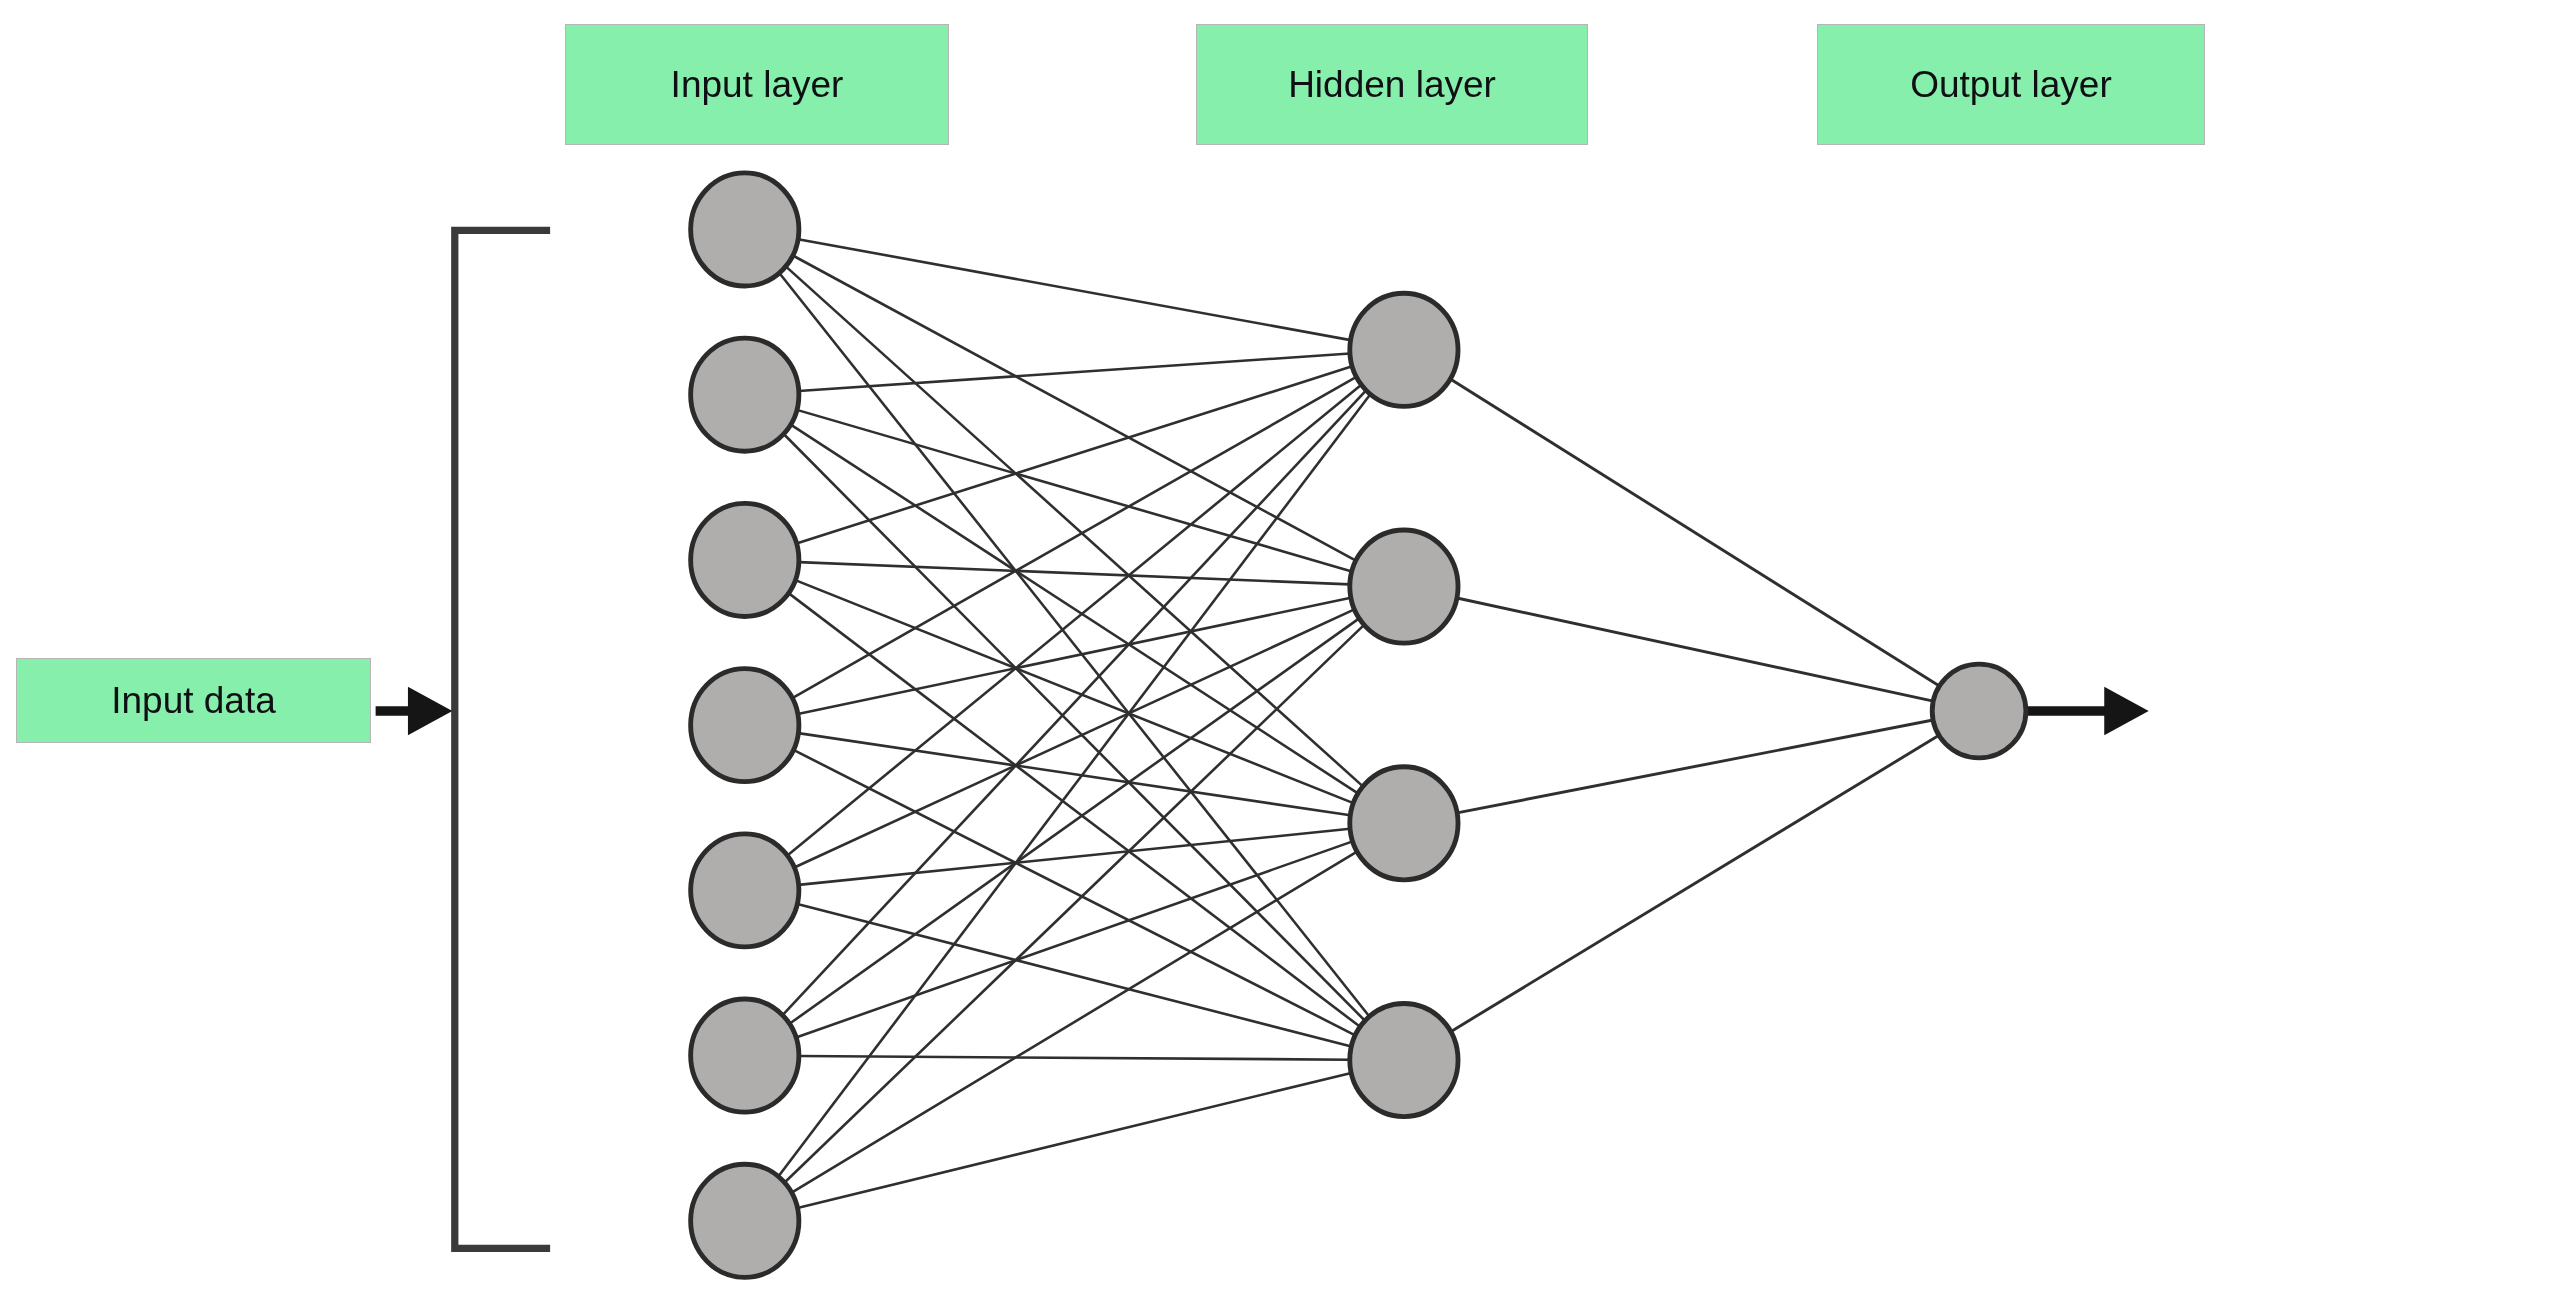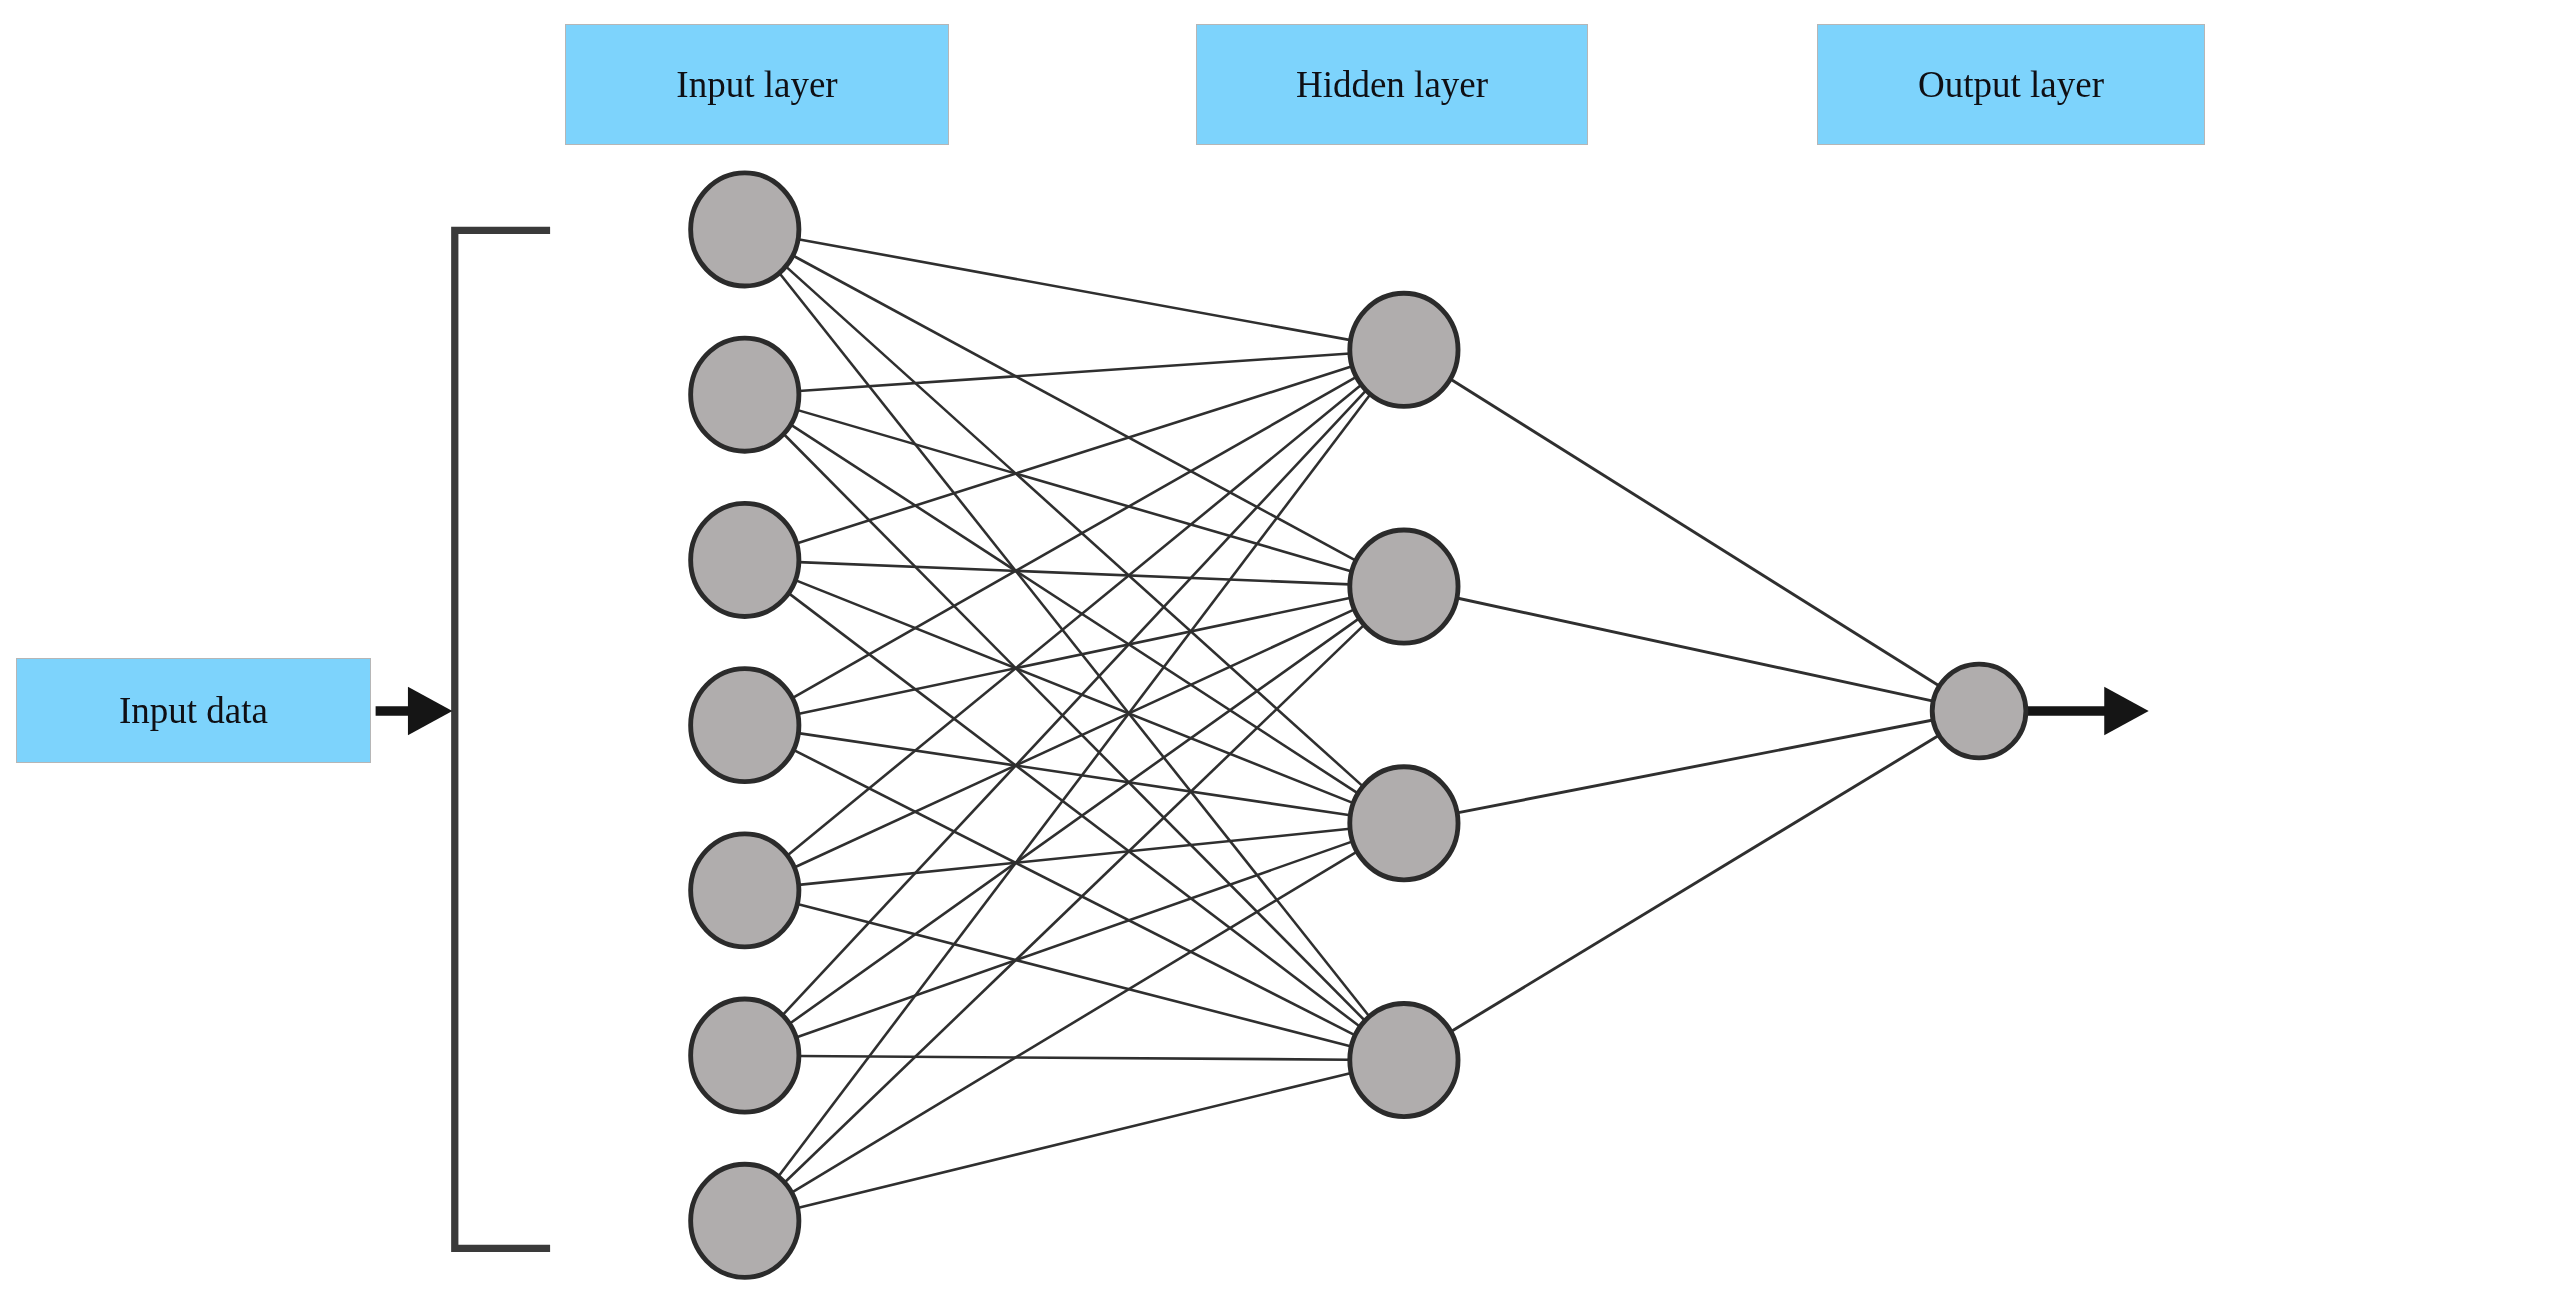--- a/index.html
+++ b/index.html
@@ -23,27 +23,27 @@
     left: 0;
     top: 0;
     width: 2576px;
     height: 1300px;
     display: block;
   }
   .layer-label-box,
   .data-box {
     position: absolute;
     box-sizing: border-box;
-    background: #7dd3fc;
+    background: #86efac;
     border: 1.6px solid #b6b6b6;
     display: flex;
     align-items: center;
     justify-content: center;
     color: #0f0f14;
-    font-family: Liberation Serif, serif;
+    font-family: Liberation Sans, sans-serif;
     font-weight: 400;
   }
   .layer-label-box {
     font-size: 37px;
   }
   .data-box {
     font-size: 37px;
   }
   .node-ellipse {
     fill: #b0adad;
@@ -144,18 +144,18 @@
   <div class="layer-label-box" id="layer-label-0" style="left: 565px; top: 24px; width: 384px; height: 121px;">
     <span>Input layer</span>
   </div>
   <div class="layer-label-box" id="layer-label-1" style="left: 1196px; top: 24px; width: 392px; height: 121px;">
     <span>Hidden layer</span>
   </div>
   <div class="layer-label-box" id="layer-label-2" style="left: 1817px; top: 24px; width: 388px; height: 121px;">
     <span>Output layer</span>
   </div>
 
-  <div class="data-box" id="data-box-0" style="left: 16px; top: 658px; width: 355px; height: 105px;">
+  <div class="data-box" id="data-box-0" style="left: 16px; top: 658px; width: 355px; height: 85px;">
     <span>Input data</span>
   </div>
 
 </div>
 
 
 </body></html>

